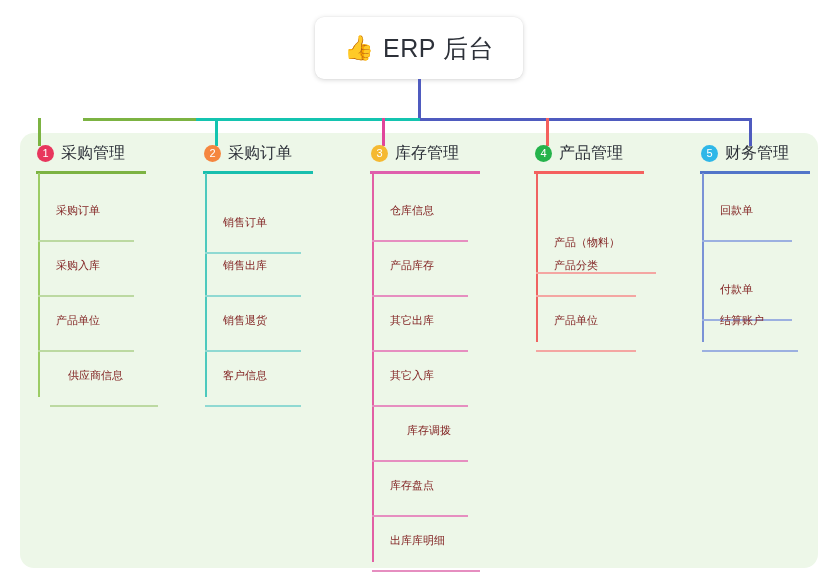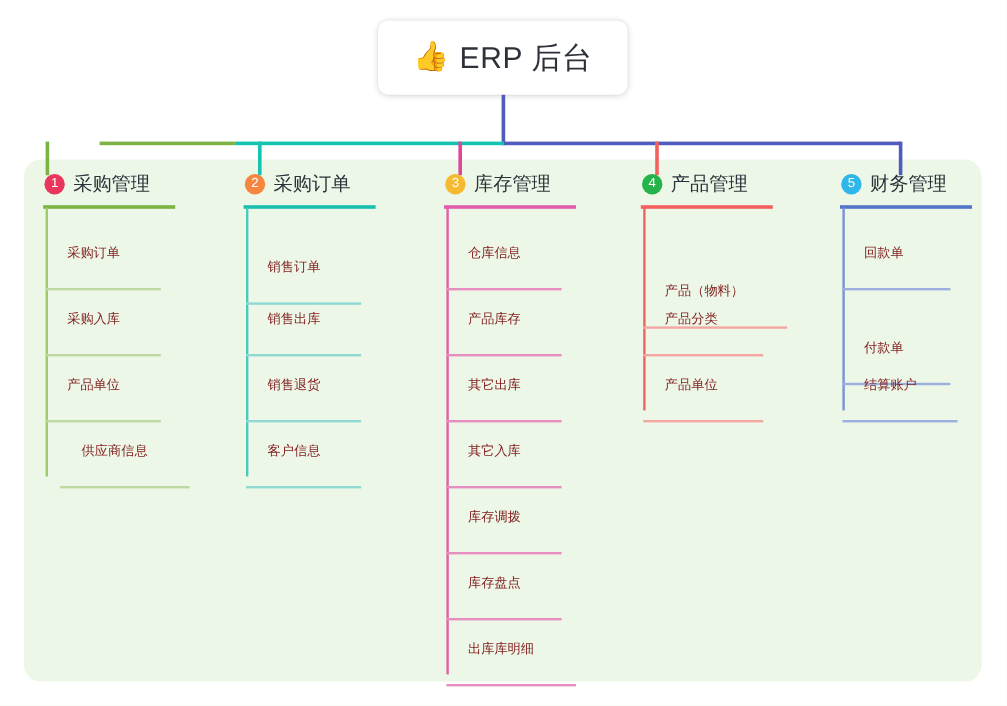--- a/index.html
+++ b/index.html
@@ -168,21 +168,21 @@
         <div class="leaf-rule" style="width: 96px; background: rgb(230, 142, 192);"></div>
       </div>
       <div class="leaf" style="left: 372px; top: 313px;">
         <div class="leaf-label">其它出库</div>
         <div class="leaf-rule" style="width: 96px; background: rgb(230, 142, 192);"></div>
       </div>
       <div class="leaf" style="left: 372px; top: 368px;">
         <div class="leaf-label">其它入库</div>
         <div class="leaf-rule" style="width: 96px; background: rgb(230, 142, 192);"></div>
       </div>
-      <div class="leaf" style="left: 372px; top: 423px;">
+      <div class="leaf" style="left: 372px; top: 423px; text-align: center;">
         <div class="leaf-label">库存调拨</div>
         <div class="leaf-rule" style="width: 96px; background: rgb(230, 142, 192);"></div>
       </div>
       <div class="leaf" style="left: 372px; top: 478px;">
         <div class="leaf-label">库存盘点</div>
         <div class="leaf-rule" style="width: 96px; background: rgb(230, 142, 192);"></div>
       </div>
       <div class="leaf" style="left: 372px; top: 533px;">
         <div class="leaf-label">出库库明细</div>
         <div class="leaf-rule" style="width: 108px; background: rgb(230, 142, 192);"></div>

